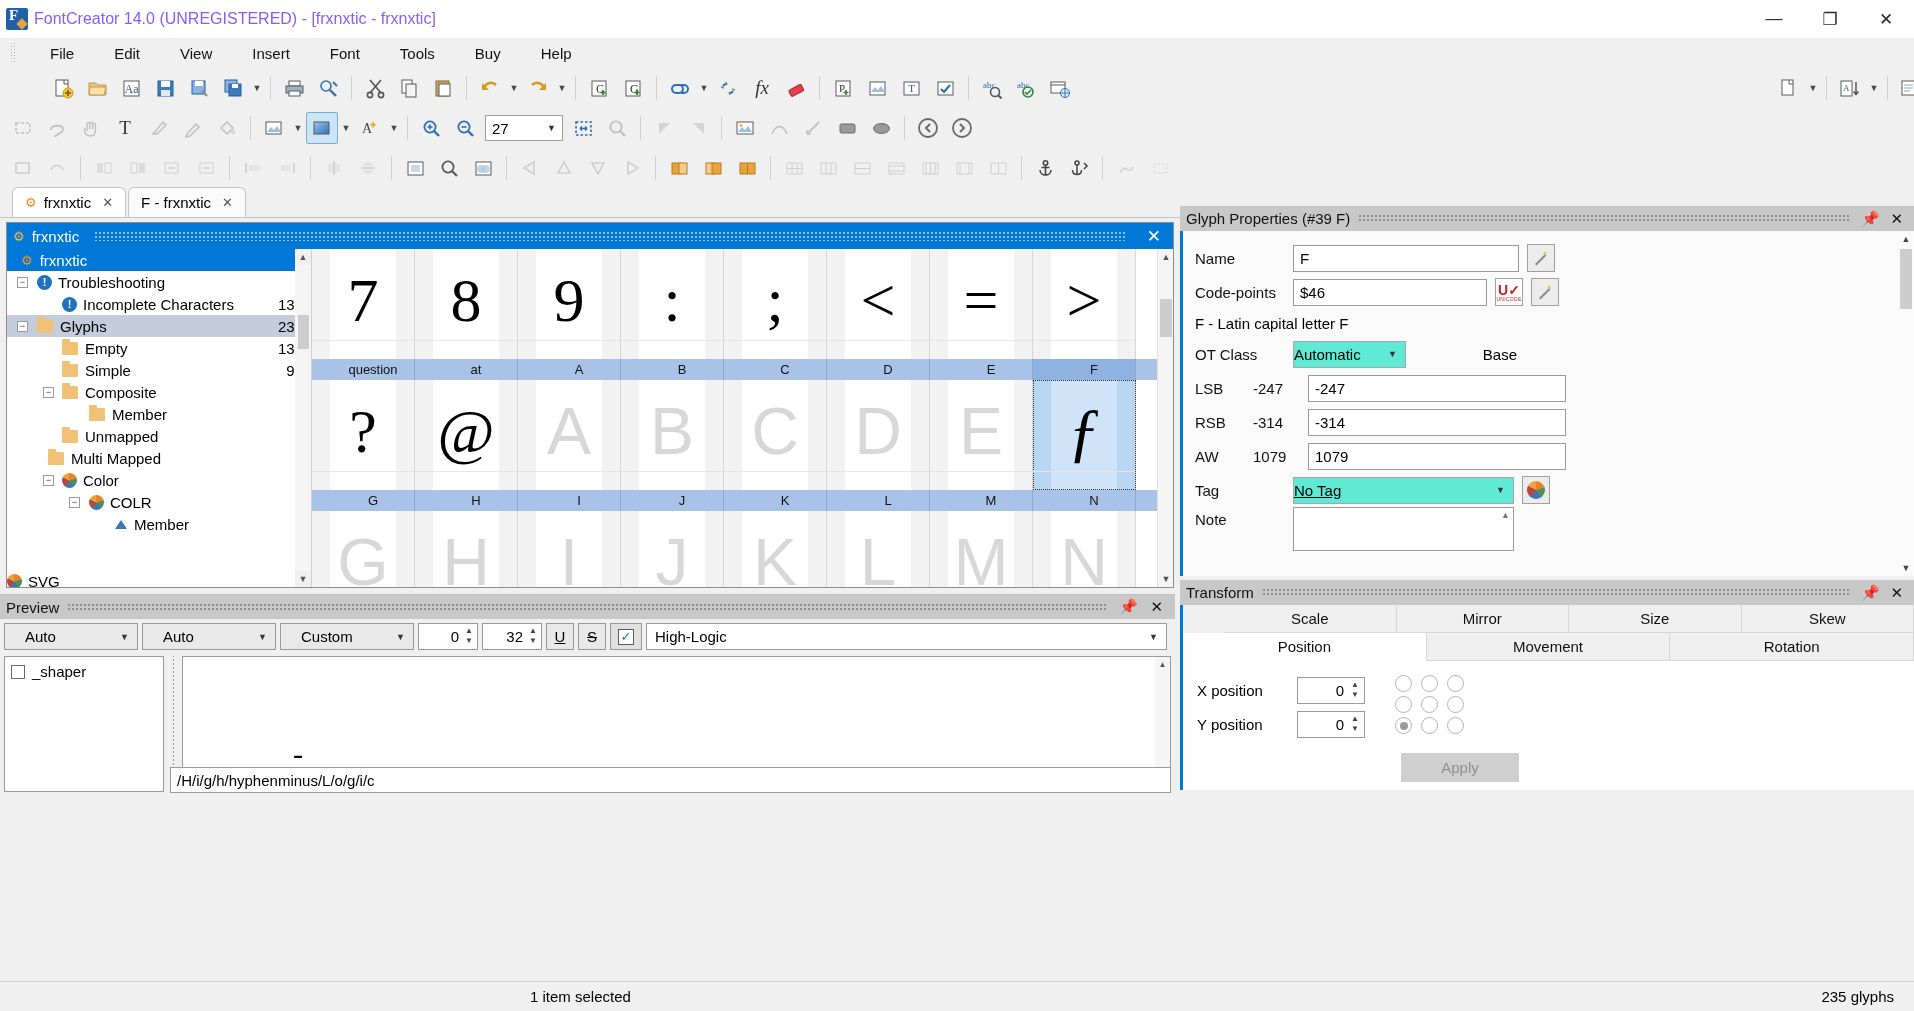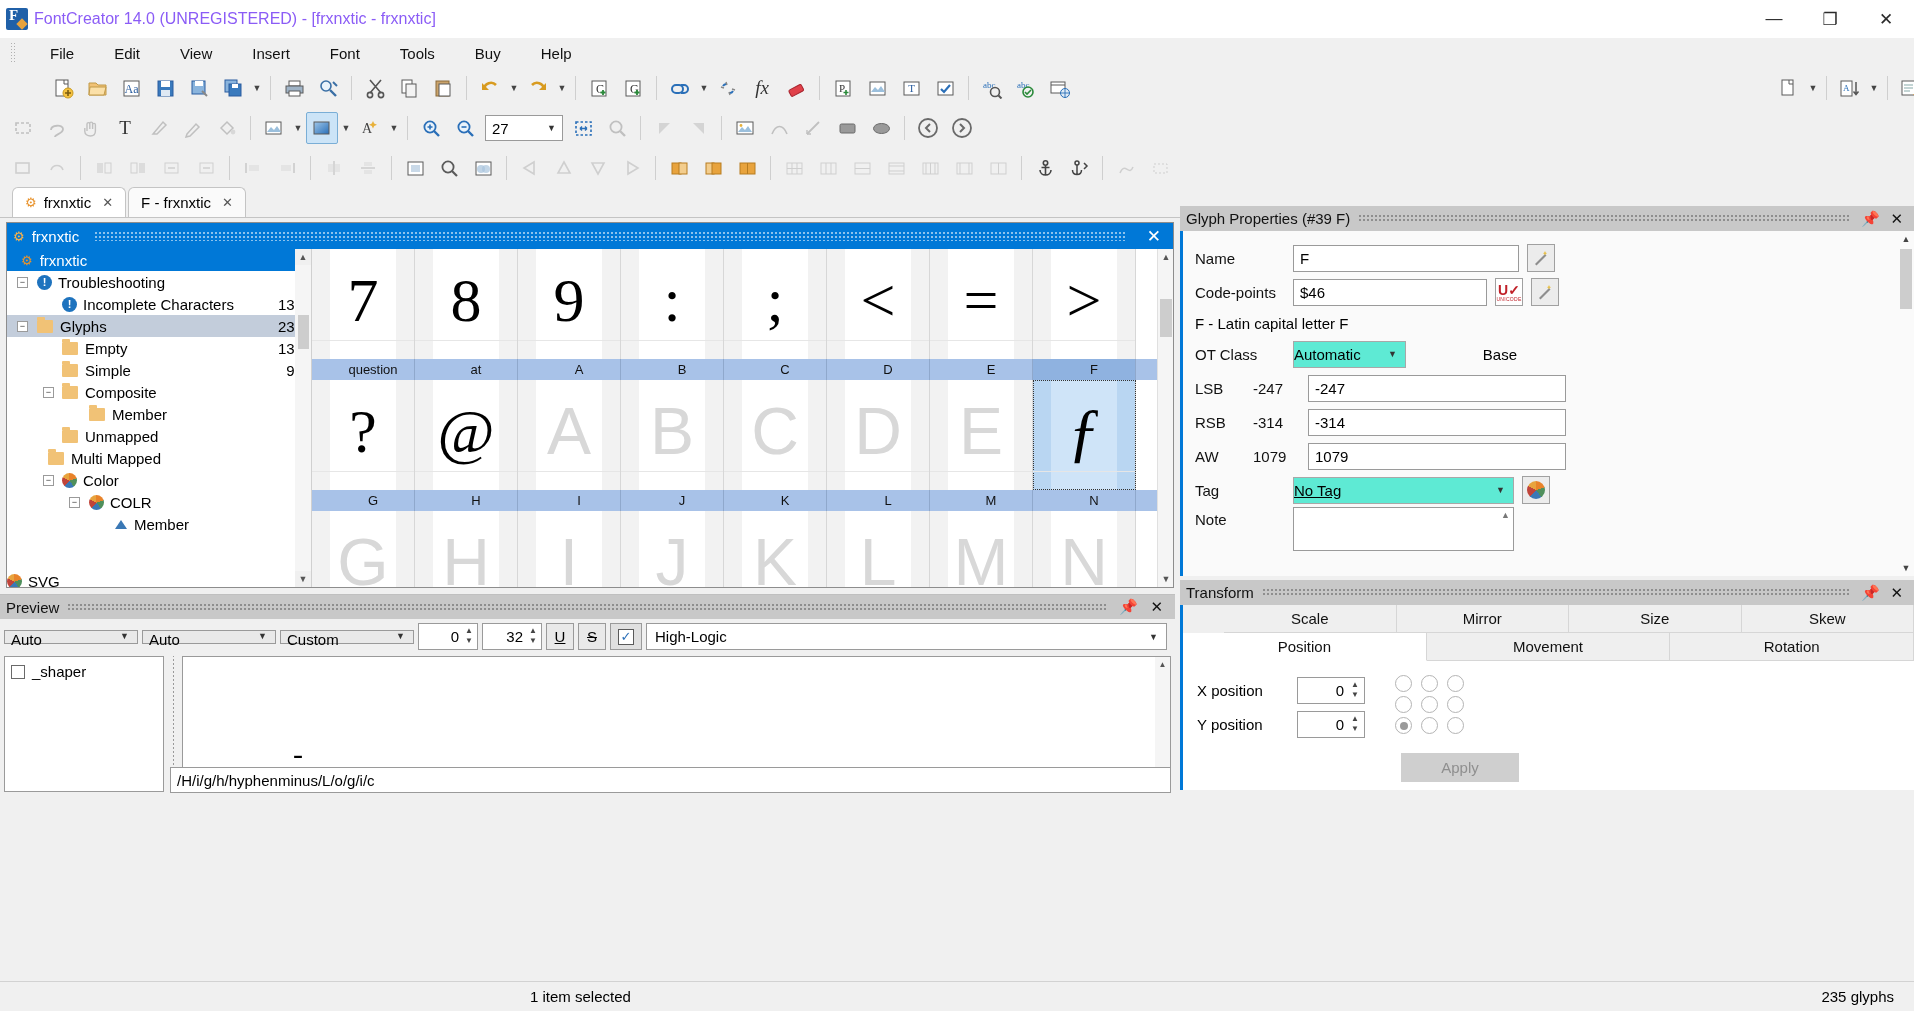--- a/index.html
+++ b/index.html
@@ -198,22 +198,22 @@
     padding: 0 6px; font-size: 15px; color: #111;
   }
   .panel-caption .dots {
     flex: 1; height: 9px; margin: 0 8px;
     background-image: radial-gradient(#8e8e8e 40%, transparent 41%);
     background-size: 4px 4px;
   }
   .panel-caption .pin, .panel-caption .x { padding: 0 6px; font-size: 15px; color: #111; }
   .prev-toolbar { display: flex; align-items: center; gap: 4px; padding: 4px 4px 0 4px; }
   .pcombo {
-    height: 14px; border: 1px solid #9a9a9a; background: #e9e9e9;
-    display: flex; align-items: flex-start; padding-left: 6px; font-size: 15px;
+    height: 27px; border: 1px solid #9a9a9a; background: #e9e9e9;
+    display: flex; align-items: center; padding-left: 20px; font-size: 15px;
     position: relative; flex: none;
   }
   .pcombo .arrow { position: absolute; right: 8px; font-size: 9px; color: #333; }
   .pspin {
     height: 27px; width: 60px; border: 1px solid #9a9a9a; background: #fff;
     display: flex; align-items: center; justify-content: flex-end; padding-right: 18px;
     font-size: 15px; position: relative; flex: none;
   }
   .pspin .ud { position: absolute; right: 4px; top: 2px; font-size: 8px; line-height: 10px; color: #444; }
   .ptog {

